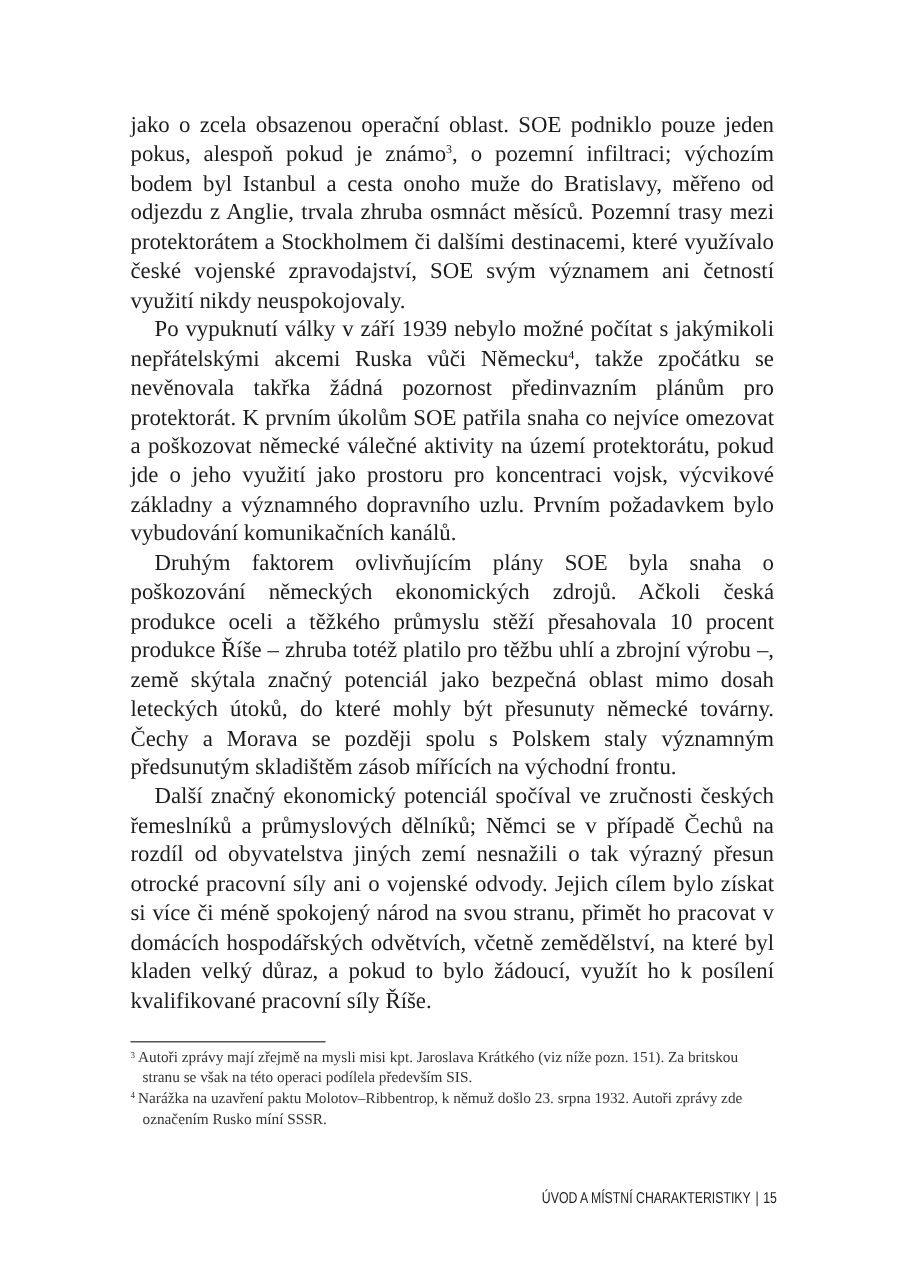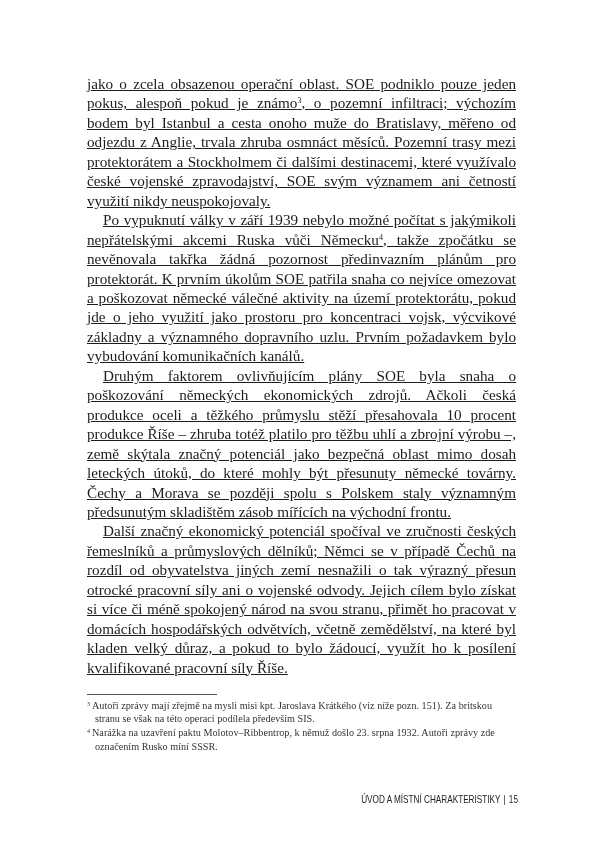--- a/index.html
+++ b/index.html
@@ -2,21 +2,21 @@
 <html><head>
   <meta charset="utf-8">
   <style>
     html, body { margin: 0; padding: 0; background: #ffffff; }
     body { width: 600px; height: 855px; position: relative; overflow: hidden; }
     .page { position: absolute; left: 0; top: 0; width: 600px; height: 855px; background: #fff; }
     .body-text {
       position: absolute; left: 87px; top: 74px; width: 429px;
       font-family: "Liberation Serif", "DejaVu Serif", serif;
       font-size: 15.2px; line-height: 19.45px; color: #1c1c1c;
-      text-align: justify; hyphens: manual; text-decoration: underline;
+      text-align: justify; hyphens: manual;
     }
     .body-text p { margin: 0; text-indent: 16px; }
     .body-text p.first { text-indent: 0; }
     sup { font-size: 8px; line-height: 0; vertical-align: 5px; }
     .fn-rule { position: absolute; left: 87px; top: 694px; width: 130px; height: 0; border-top: 1px solid #555; }
     .footnotes {
       position: absolute; left: 87px; top: 699px; width: 432px;
       font-family: "Liberation Serif", "DejaVu Serif", serif;
       font-size: 10.2px; line-height: 13.2px; color: #333;
     }

